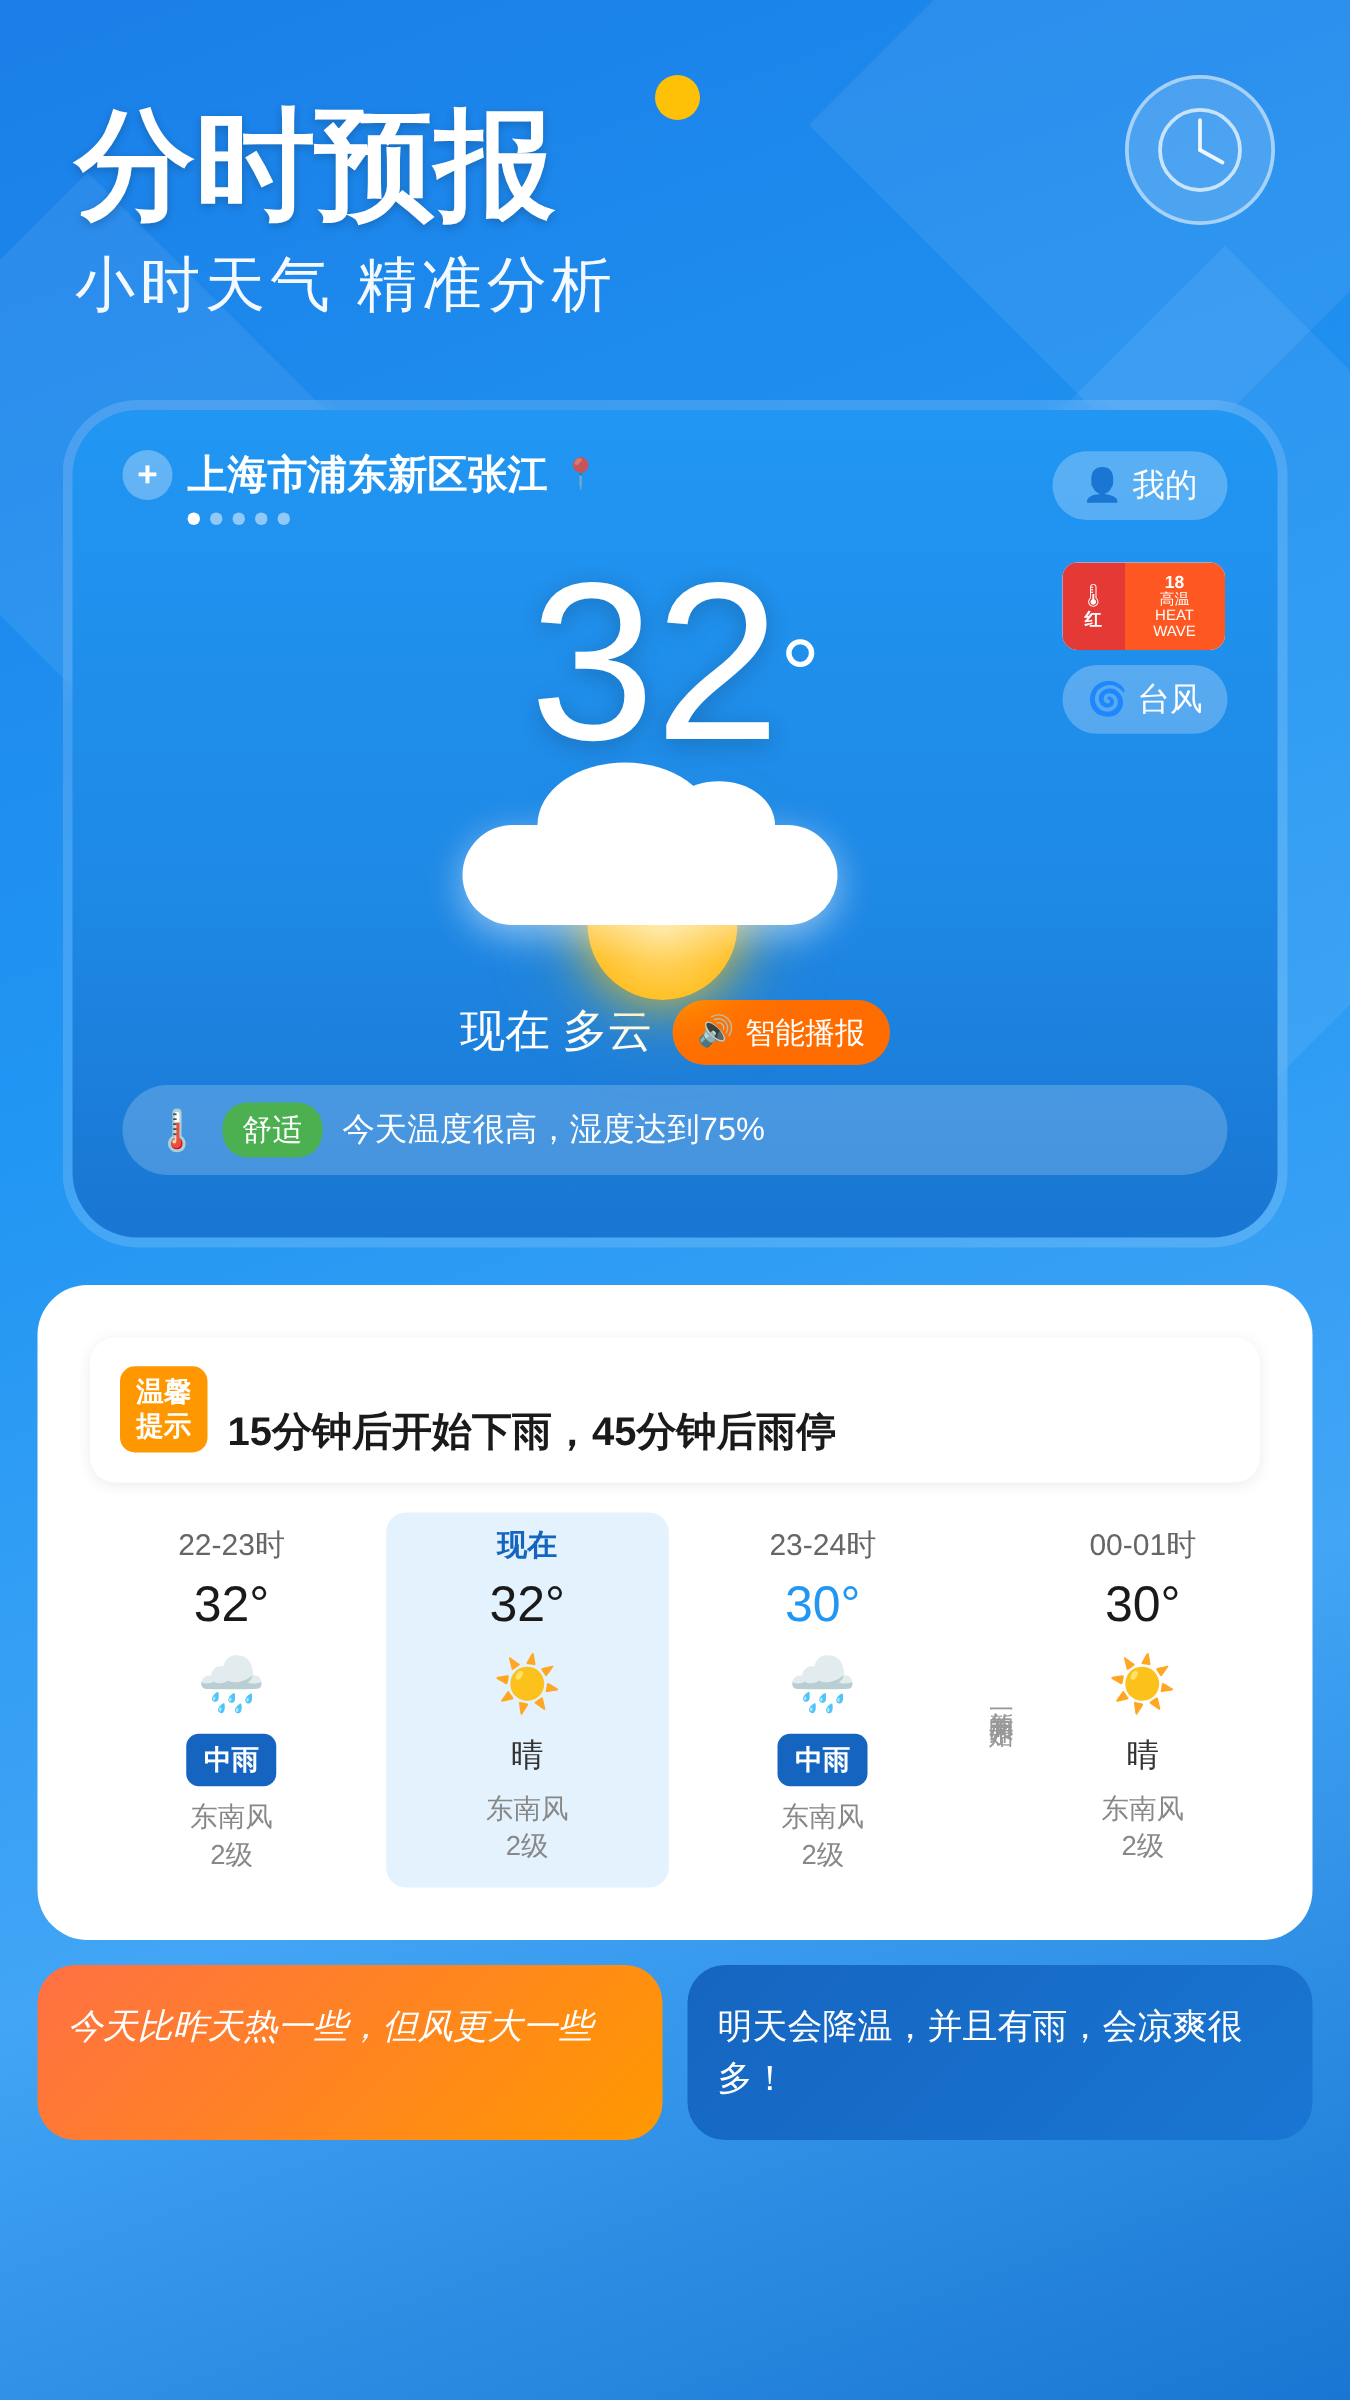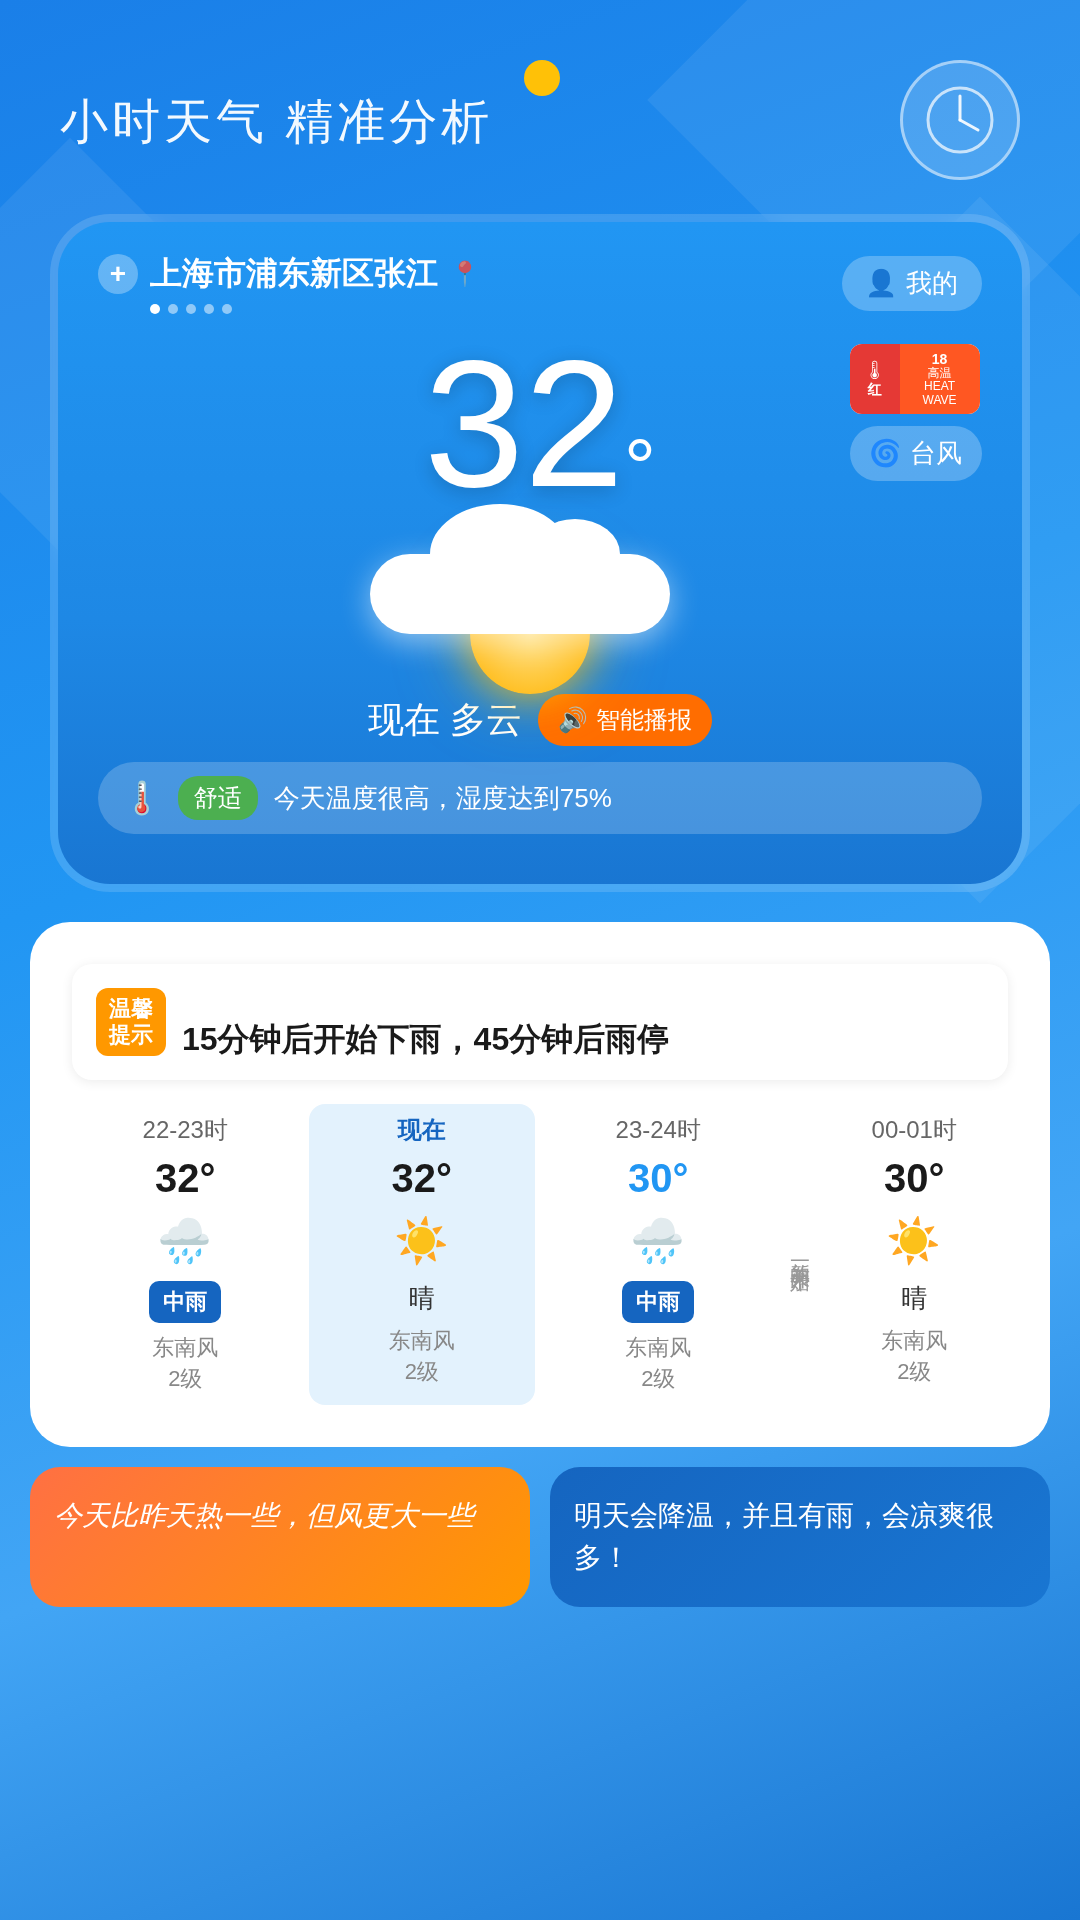--- a/index.html
+++ b/index.html
@@ -411,21 +411,21 @@
     .hour-col.highlighted {
       background: #e3f2fd;
       border-radius: 16px;
     }
     .hour-label {
       font-size: 24px;
       color: #666;
     }
     .hour-temp {
       font-size: 40px;
-      font-weight: 700;
+      font-weight: 400;
       color: #1a1a1a;
     }
     .hour-temp.blue { color: #2196f3; }
     .hour-icon {
       width: 60px;
       height: 60px;
       display: flex;
       align-items: center;
       justify-content: center;
       font-size: 44px;
@@ -479,20 +479,21 @@
 </head>
 <body>
 
 <div class="bg-shapes">
   <div class="bg-shape bg-shape-1"></div>
   <div class="bg-shape bg-shape-2"></div>
   <div class="bg-shape bg-shape-3"></div>
 </div>
 
 <div class="header-section">
+  <div class="header-title">分时预报</div>
   <div class="header-subtitle">小时天气 精准分析</div>
 
   <div class="notification-dot"></div>
 
   <div class="clock-icon-container">
     <div class="clock-circle">
       <svg class="clock-svg" viewBox="0 0 80 80">
         <circle cx="40" cy="40" r="32" fill="none" stroke="rgba(255,255,255,0.7)" stroke-width="3"></circle>
         <line x1="40" y1="40" x2="40" y2="16" stroke="rgba(255,255,255,0.9)" stroke-width="3" stroke-linecap="round"></line>
         <line x1="40" y1="40" x2="58" y2="50" stroke="rgba(255,255,255,0.9)" stroke-width="3" stroke-linecap="round"></line>
@@ -519,21 +520,21 @@
           <div class="dot"></div>
         </div>
       </div>
       <div class="my-btn">
         <span>👤</span>
         <span>我的</span>
       </div>
     </div>
 
     <div class="temp-section">
-      <div style="display:flex;align-items:flex-end;">
+      <div style="display:flex;align-items:center;">
         <span class="big-temp">32</span>
         <span class="temp-degree">°</span>
       </div>
 
       <div class="alert-badges">
         <div class="heat-wave-badge">
           <div class="heat-left">
             <span class="heat-icon">🌡</span>
             <span class="heat-label-red">红</span>
           </div>

